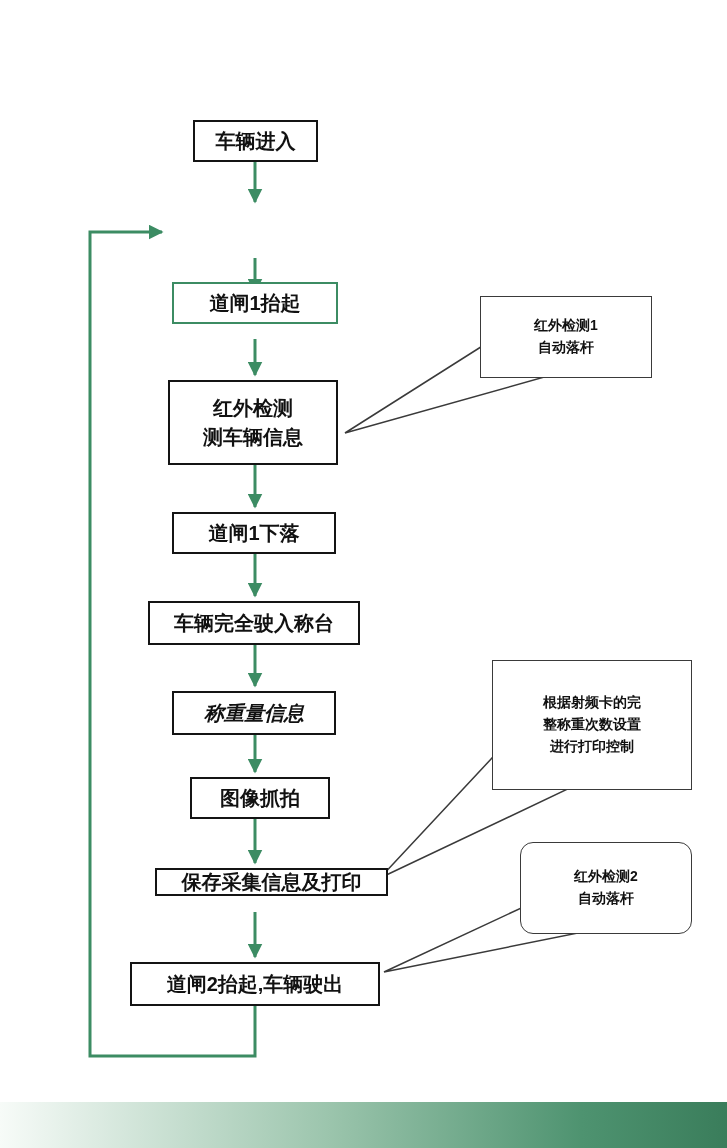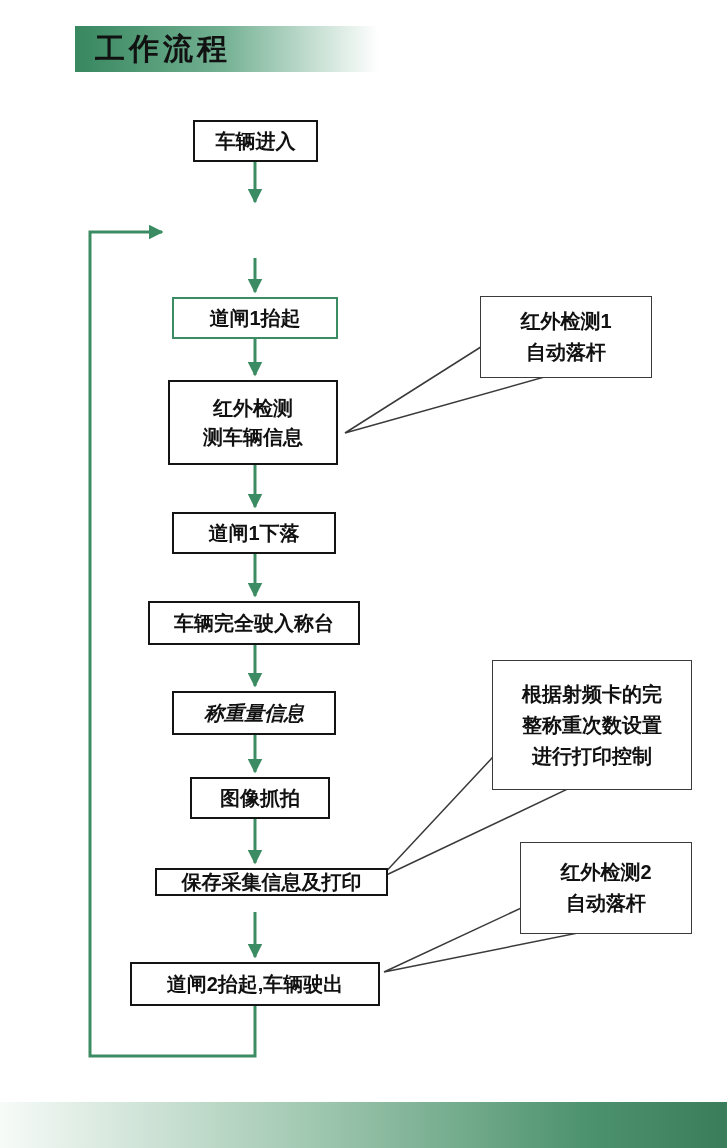--- a/index.html
+++ b/index.html
@@ -39,21 +39,21 @@
     text-align:center;white-space:pre-line;line-height:1.45;
     box-sizing:border-box;
   }
   .node.green{border-color:#3c8c63;}
   
   .callout{
     position:absolute;
     background:#ffffff;
     border:1.5px solid #3a3a3a;
     display:flex;align-items:center;justify-content:center;
-    font-size:20px;font-weight:600;color:#111;
+    font-size:14px;font-weight:600;color:#111;
     text-align:center;white-space:pre-line;line-height:1.55;
     box-sizing:border-box;
   }
 </style>
 </head>
 <body>
 
 <div id="stage">
 
   <svg class="connectors" viewBox="0 0 727 1148" xmlns="http://www.w3.org/2000/svg">
@@ -77,28 +77,25 @@
       <polyline points="255,1006 255,1056 90,1056 90,232 162,232" marker-end="url(#arrow)"></polyline>
     </g>
 
     <g fill="#ffffff" stroke="#3a3a3a" stroke-width="1.5">
       <polygon points="345,433 495,338 548,376"></polygon>
       <polygon points="380,878 506,743 572,787"></polygon>
       <polygon points="384,972 532,903 588,931"></polygon>
     </g>
   </svg>
 
-  <div class="banner">
-    <span class="title">工作流程</span>
-  </div>
 
   <div class="node" style="left:193px;top:120px;width:125px;height:42px;">车辆进入</div>
 
 
-  <div class="node green" style="left:172px;top:297px;width:166px;height:42px;">道闸1抬起</div>
+  <div class="node green" style="left:172px;top:282px;width:166px;height:42px;">道闸1抬起</div>
 
   <div class="node" style="left:168px;top:380px;width:170px;height:85px;">红外检测
 测车辆信息</div>
 
   <div class="node" style="left:172px;top:512px;width:164px;height:42px;">道闸1下落</div>
 
   <div class="node" style="left:148px;top:601px;width:212px;height:44px;">车辆完全驶入称台</div>
 
   <div class="node" style="left:172px;top:691px;width:164px;height:44px;font-style:italic;">称重量信息</div>
 
@@ -108,18 +105,18 @@
 
   <div class="node" style="left:130px;top:962px;width:250px;height:44px;">道闸2抬起,车辆驶出</div>
 
   <div class="callout" style="left:480px;top:296px;width:172px;height:82px;">红外检测1
 自动落杆</div>
 
   <div class="callout" style="left:492px;top:660px;width:200px;height:130px;">根据射频卡的完
 整称重次数设置
 进行打印控制</div>
 
-  <div class="callout" style="left:520px;top:842px;width:172px;height:92px;">红外检测2
+  <div class="callout" style="left:520px;top:842px;width:172px;height:92px;border-radius:13px;">红外检测2
 自动落杆</div>
 
   <div class="footer"></div>
 
 </div>
 
 </body></html>

